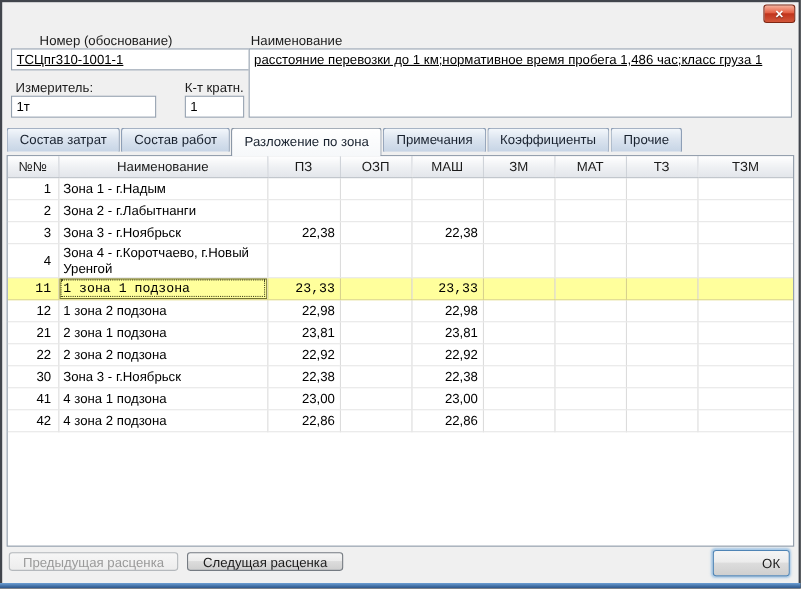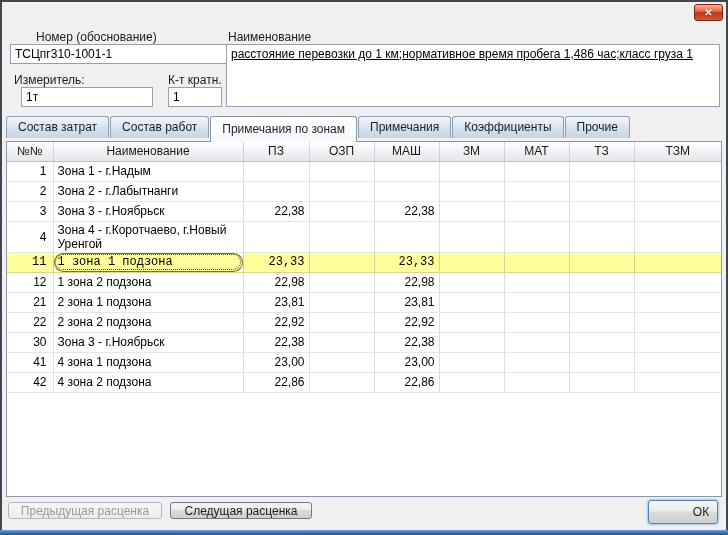--- a/index.html
+++ b/index.html
@@ -119,21 +119,20 @@
   .grid tr.selected td {
     background: #ffff9c;
     border-bottom-color: #dcd67c;
     border-right-color: #d8d28c;
     font-family: Liberation Mono, monospace;
   }
   .grid td.focused {
     box-shadow: inset 0 0 0 1px #73732f;
     outline: 1px dotted #4a4a22;
     outline-offset: -3px;
-    border-radius: 10px;
   }
 
   
   .btn {
     position: absolute;
     height: 17px;
     font-size: 12px; color: #1c1c1c;
     background: linear-gradient(#f5f5f5, #ececec 45%, #dcdcdc 50%, #cfcfcf);
     border: 1px solid #757b82;
     border-radius: 3px;
@@ -155,35 +154,35 @@
 <body>
 
 <div class="frame">
   <div class="window">
 
     <div class="close-btn">
       <span>✕</span>
     </div>
 
     <span class="lbl" style="left:12px; top:28px;margin-left:22px;">Номер (обоснование)</span>
-    <input class="field" style="left: 8px; top: 42px; width: 248px; height: 20px;" type="text" value="ТСЦпг310-1001-1">
+    <input class="field" style="left: 8px; top: 42px; width: 248px; height: 20px; text-decoration: underline;" type="text" value="ТСЦпг310-1001-1">
 
     <span class="lbl" style="left:226px; top:28px;">Наименование</span>
     <textarea class="field" style="left: 224px; top: 42px; width: 494px; height: 63px;">расстояние перевозки до 1 км;нормативное время пробега 1,486 час;класс груза 1</textarea>
 
     <span class="lbl" style="left:12px; top:71px;">Измеритель:</span>
-    <input class="field" style="left: 8px; top: 85px; width: 132px; height: 20px; margin-left: 11px;" type="text" value="1т">
+    <input class="field" style="left: 8px; top: 85px; width: 132px; height: 20px;" type="text" value="1т">
 
     <span class="lbl" style="left:166px; top:71px;">К-т кратн.</span>
     <input class="field" style="left: 166px; top: 85px; width: 54px; height: 20px;" type="text" value="1">
 
     <div class="tab-strip">
         <div class="tab">Состав затрат</div>
         <div class="tab">Состав работ</div>
-        <div class="tab active">Примечания по зонам</div>
+        <div class="tab active">Разложение по зона</div>
         <div class="tab">Примечания</div>
         <div class="tab">Коэффициенты</div>
         <div class="tab">Прочие</div>
       </div>
 
     <div class="grid-area">
       <table class="grid">
         <colgroup>
           <col style="width:46px">
             <col style="width:190px">

